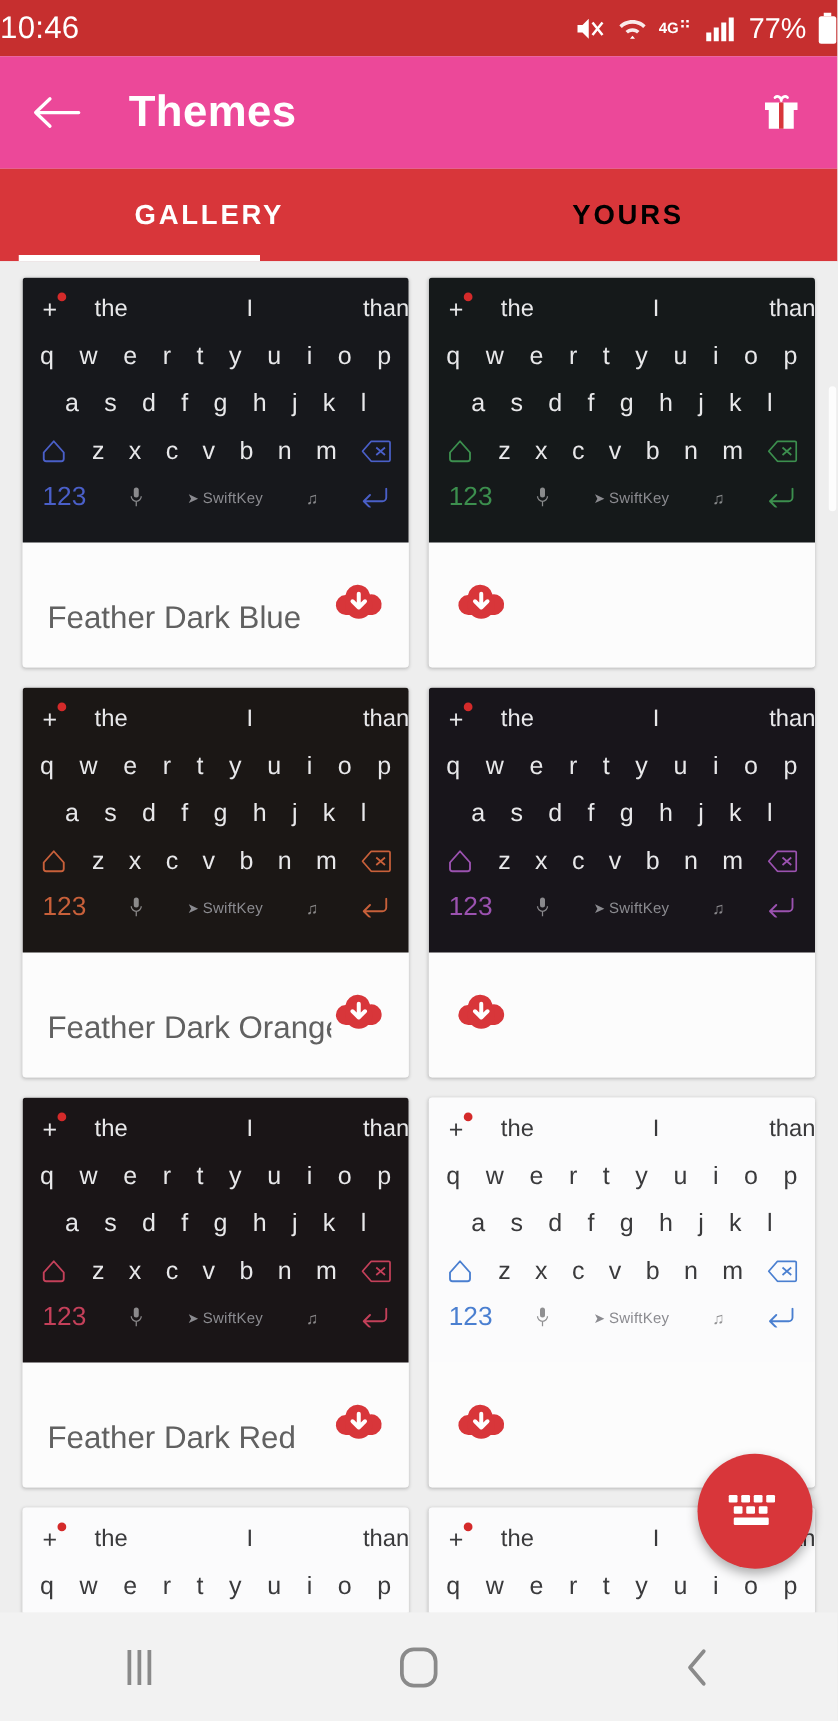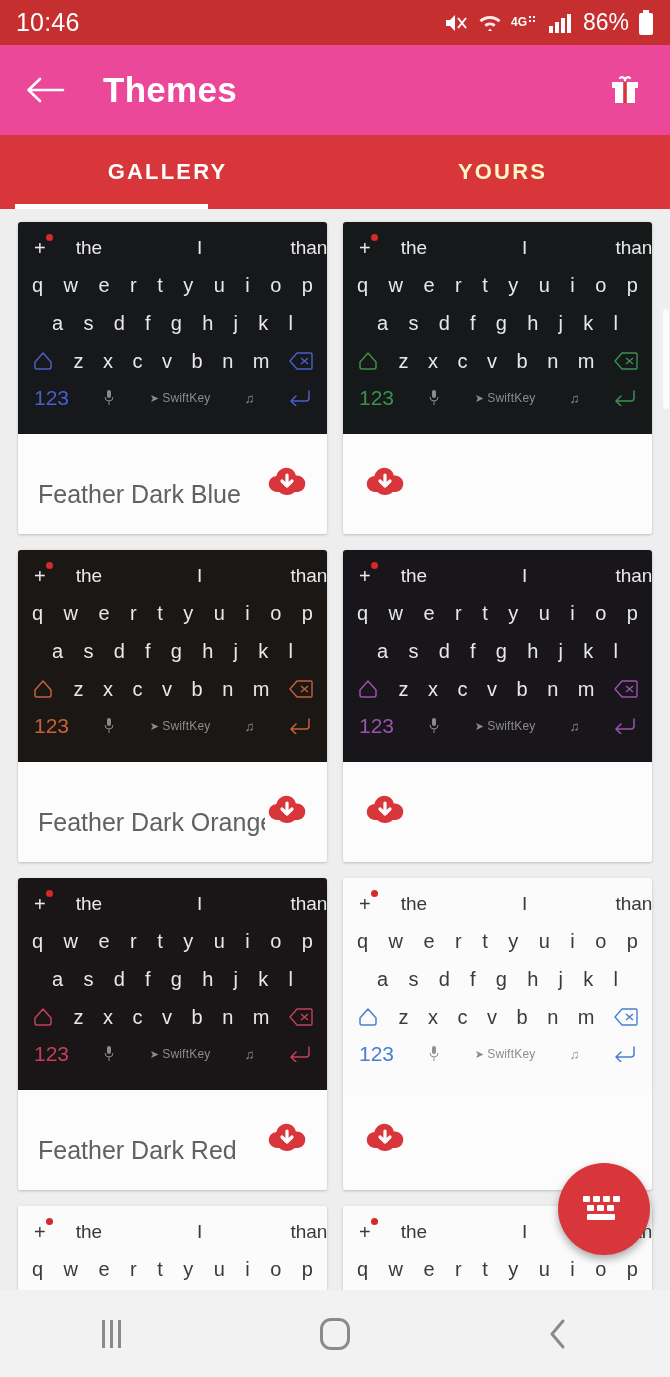--- a/index.html
+++ b/index.html
@@ -8,21 +8,21 @@
     font-family: "Liberation Sans", sans-serif;
     background: #eeeeee;
     overflow: hidden;
   }
   .phone { position: relative; width: 670px; height: 1377px; background: #eeeeee; }
 
   
   .statusbar {
     height: 45px; background: #c62f2f; color: #fff;
     display: flex; align-items: center; justify-content: space-between;
-    padding: 0 16px;
+    padding: 0 0;
   }
   .status-time { font-size: 25px; font-weight: 400; letter-spacing: .2px; }
   .status-icons { display: flex; align-items: center; gap: 9px; }
   .status-icons svg { display: block; }
   .battery-text { font-size: 23px; font-weight: 400; }
 
   
   .appbar {
     height: 90px; background: #ec4899;
     display: flex; align-items: center; padding: 0 22px;
@@ -35,21 +35,21 @@
   .gift-btn { margin-left: auto; width: 46px; height: 46px; display: flex; align-items: center; justify-content: center; }
 
   
   .tabs {
     height: 74px; background: #d8363a; display: flex; position: relative;
   }
   .tab {
     flex: 1; display: flex; align-items: center; justify-content: center;
     color: #fff; font-size: 22px; font-weight: 700; letter-spacing: 2.2px;
   }
-  .tab.inactive { color: #fef9c3; }
+  .tab.inactive { color: #000000; }
   .tab-indicator {
     position: absolute; bottom: 0; left: 15px; width: 193px; height: 5px;
     background: #ffffff;
   }
 
   
   .content {
     position: absolute; top: 209px; left: 0; right: 0; bottom: 87px;
     background: #eeeeee; overflow: hidden;
   }
@@ -149,21 +149,21 @@
           <rect x="18" y="7" width="2" height="2" fill="#fff"></rect>
         <rect x="22" y="3" width="2" height="2" fill="#fff"></rect>
           <rect x="22" y="7" width="2" height="2" fill="#fff"></rect>
       </svg>
       <svg width="26" height="24" viewBox="0 0 26 24">
         <rect x="1" y="15" width="4" height="7" fill="#fff"></rect>
         <rect x="7" y="11" width="4" height="11" fill="#fff"></rect>
         <rect x="13" y="7" width="4" height="15" fill="#fff"></rect>
         <rect x="19" y="3" width="4" height="19" fill="#fff"></rect>
       </svg>
-      <span class="battery-text">86%</span>
+      <span class="battery-text">77%</span>
       <svg width="16" height="26" viewBox="0 0 16 26">
         <rect x="5" y="0" width="6" height="3" fill="#fff"></rect>
         <rect x="1" y="3" width="14" height="22" rx="2" fill="#fff"></rect>
       </svg>
     </div>
   </div>
 
   <div class="appbar">
     <div class="back-btn">
       <svg width="40" height="34" viewBox="0 0 40 34">

